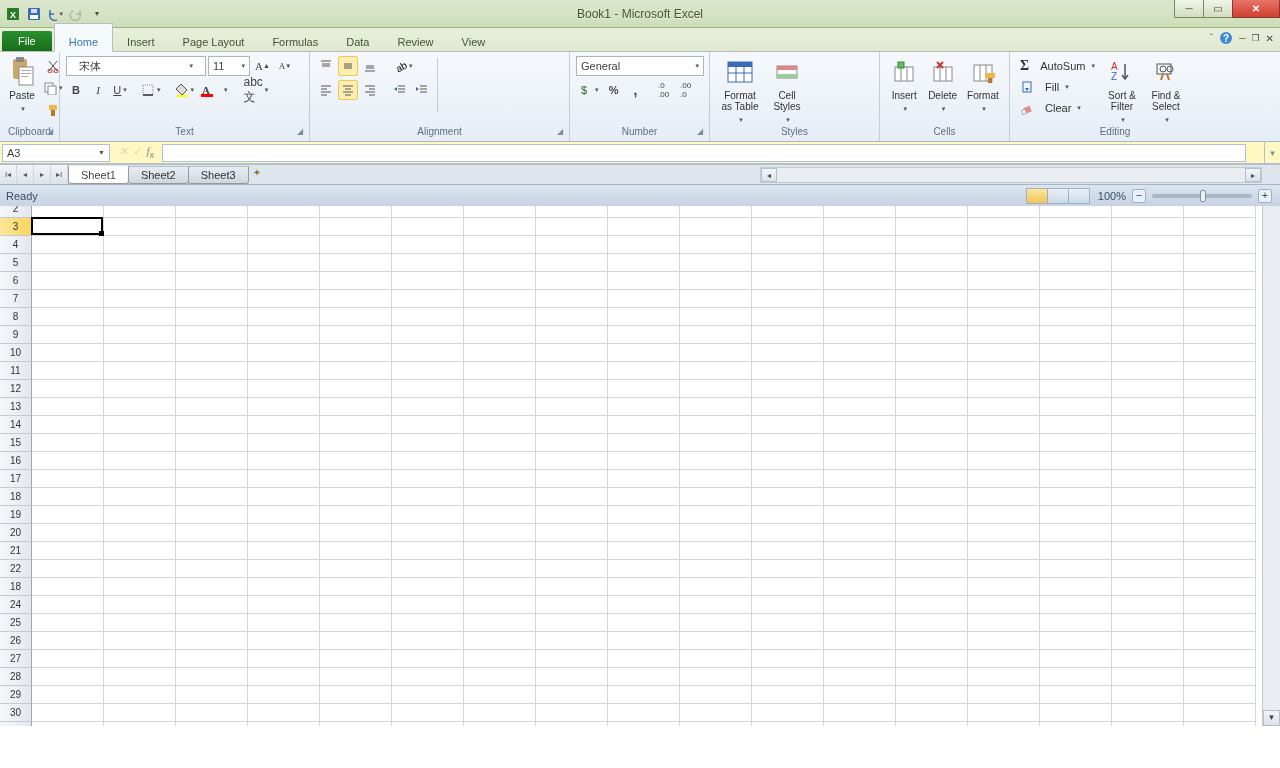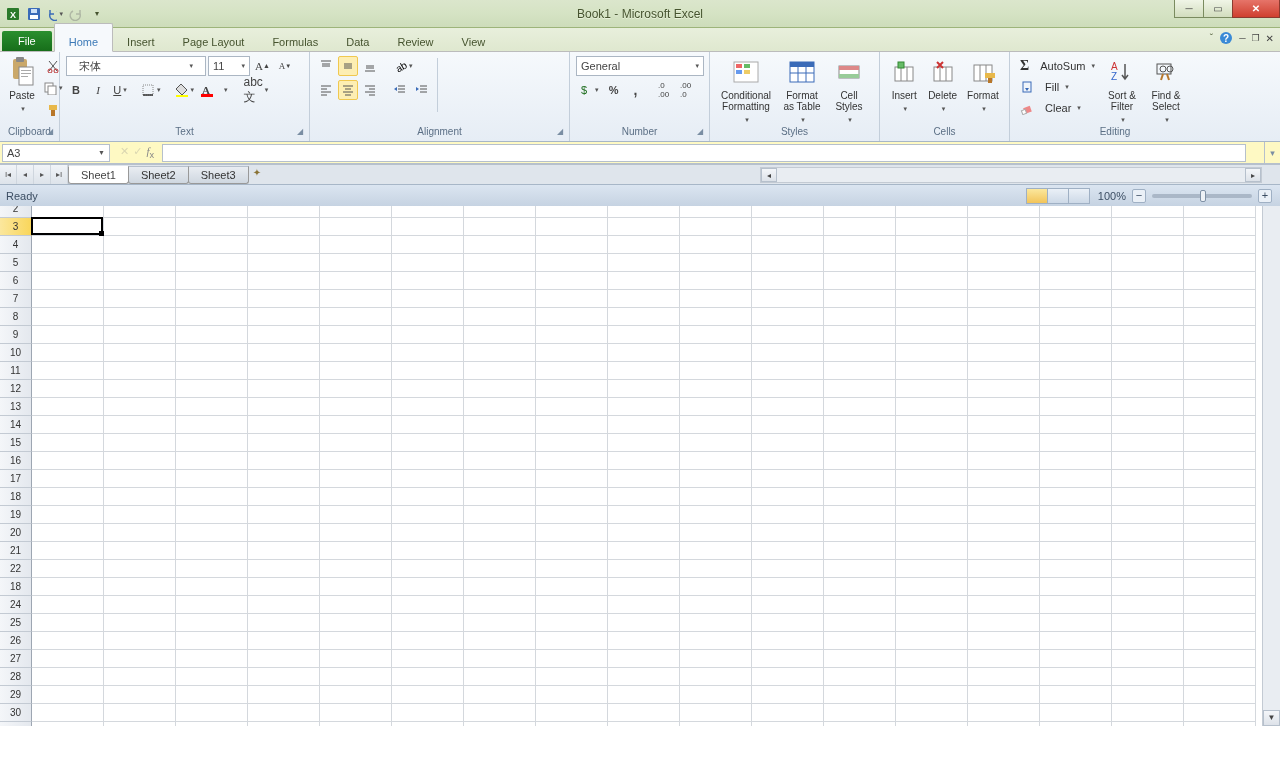--- a/index.html
+++ b/index.html
@@ -356,34 +356,20 @@
               <span style="font-size:8px">.00<br>.0</span>
             </div>
       </div>
     </div>
       </div>
     <div class="group-label"><span>Number</span><span class="dlg">◢</span></div>
   </div>
 
   <div class="group" style="width:170px">
     <div class="group-body">
-      <div class="bigbtn" style="width:60px">
-          <div class="bi">
-            <svg width="28" height="24">
-              <rect x="2" y="2" width="24" height="20" fill="#fff" stroke="#aaa"></rect>
-              <rect x="4" y="4" width="6" height="4" fill="#e66"></rect>
-              <rect x="12" y="4" width="6" height="4" fill="#6b6"></rect>
-              <rect x="4" y="10" width="6" height="4" fill="#69e"></rect>
-              <rect x="12" y="10" width="6" height="4" fill="#ec6"></rect>
-            </svg>
-          </div>
-          <span style="white-space:pre-line">Conditional
-Formatting</span>
-          <span class="dd">▾</span>
-        </div>
       <div class="bigbtn" style="width:48px">
           <div class="bi">
             <svg width="28" height="24">
               <rect x="2" y="2" width="24" height="20" fill="#fff" stroke="#3a6bb8"></rect>
               <rect x="2" y="2" width="24" height="5" fill="#3a6bb8"></rect>
               <line x1="10" y1="2" x2="10" y2="22" stroke="#3a6bb8"></line>
               <line x1="18" y1="2" x2="18" y2="22" stroke="#3a6bb8"></line>
               <line x1="2" y1="13" x2="26" y2="13" stroke="#3a6bb8"></line>
             </svg>
           </div>

